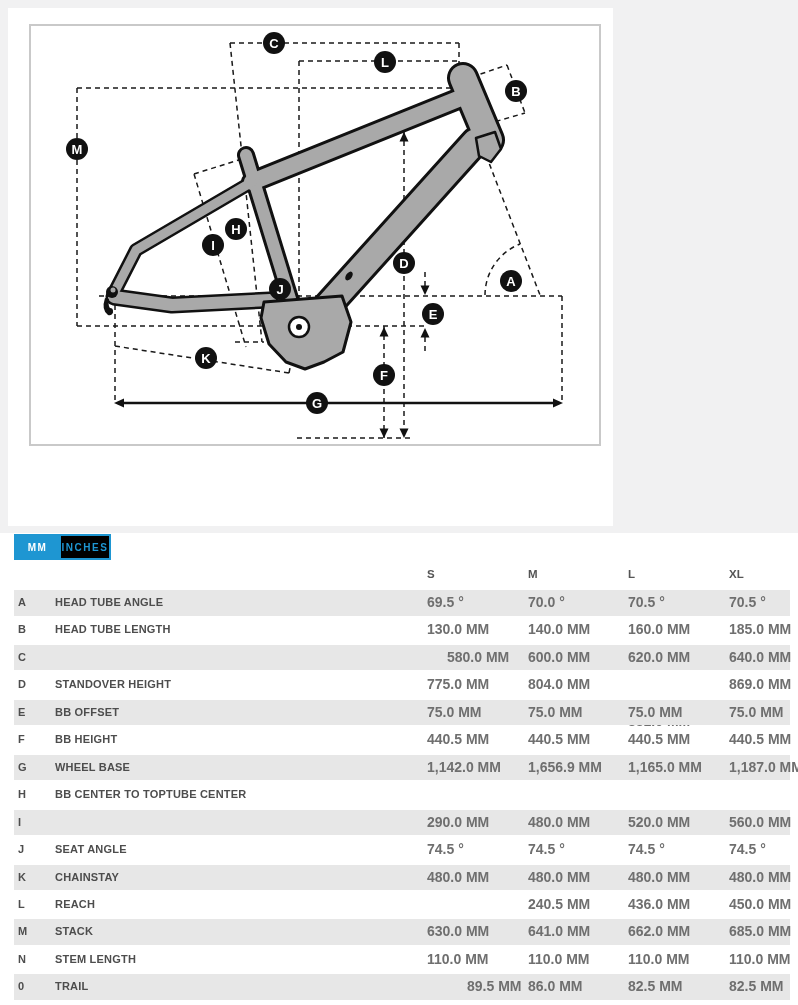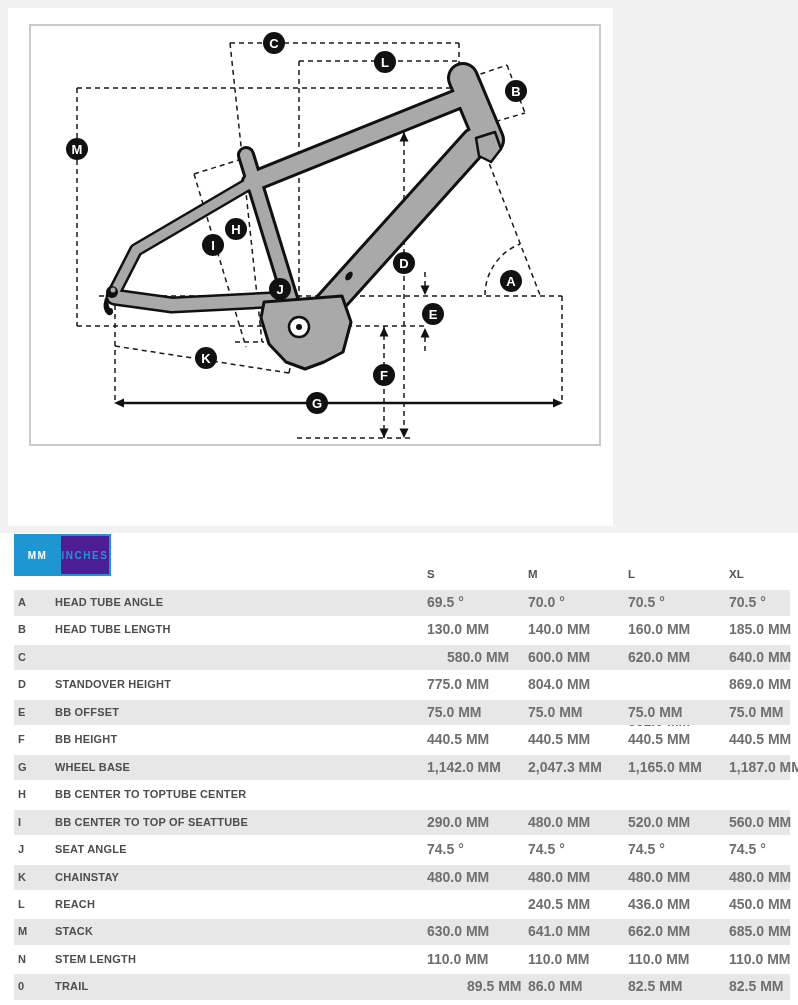--- a/index.html
+++ b/index.html
@@ -6,24 +6,24 @@
   .stage{position:relative;width:798px;height:1005px;background:#fff;overflow:hidden;
          font-family:"Liberation Sans", sans-serif;}
   .band{position:absolute;left:0;top:0;width:798px;height:533px;background:#f1f1f2;}
   .panel{position:absolute;left:8px;top:8px;width:605px;height:518px;background:#fff;}
   .diagram-box{position:absolute;left:21px;top:16px;width:568px;height:418px;
                border:2px solid #c9c9c9;background:#fff;}
   .diagram-box svg{display:block;width:568px;height:418px;}
 
   
   .toggle{position:absolute;left:14px;top:534px;display:flex;}
-  .tbtn{height:42px;box-sizing:border-box;display:flex;align-items:center;justify-content:center;
+  .tbtn{height:26px;box-sizing:border-box;display:flex;align-items:center;justify-content:center;
         font-size:10px;font-weight:bold;letter-spacing:1.5px;cursor:pointer;}
   .tbtn.mm{width:47px;background:#1e96d2;color:#fff;border:2px solid #1e96d2;}
-  .tbtn.inches{width:50px;background:#4c1d95;color:#1e96d2;border:2px solid #1e96d2;border-left:none;}
+  .tbtn.inches{width:50px;background:#000000;color:#1e96d2;border:2px solid #1e96d2;border-left:none;}
 
   
   .thead{position:absolute;top:568px;height:18px;font-size:11.5px;font-weight:bold;color:#555;}
   .trow{position:absolute;left:14px;width:776px;height:25.5px;}
   .trow.odd{background:#e7e7e7;}
   .trow.even{background:#ffffff;}
   .cell{position:absolute;top:0;height:25.5px;line-height:25.5px;white-space:nowrap;}
   .cell.key{left:4px;font-size:11px;font-weight:bold;color:#4d4d4d;}
   .cell.label{left:41px;font-size:11px;font-weight:bold;color:#4d4d4d;letter-spacing:.2px;}
   .cell.val{font-size:14px;color:#6f6f6f;font-weight:bold;}
@@ -220,35 +220,34 @@
           <span class="cell label">BB HEIGHT</span>
           <span class="cell val" style="left: 413px;">440.5 MM</span>
           <span class="cell val" style="left: 514px;">440.5 MM</span>
           <span class="cell val" style="left: 614px;">440.5 MM</span>
           <span class="cell val" style="left: 715px;">440.5 MM</span>
         </div>
         <div class="trow odd" style="top: 754.7px;">
           <span class="cell key">G</span>
           <span class="cell label">WHEEL BASE</span>
           <span class="cell val" style="left: 413px;">1,142.0 MM</span>
-          <span class="cell val" style="left: 514px;">2,047.3 MM</span>
+          <span class="cell val" style="left: 514px;">1,656.9 MM</span>
           <span class="cell val" style="left: 614px;">1,165.0 MM</span>
           <span class="cell val" style="left: 715px;">1,187.0 MM</span>
         </div>
         <div class="trow even" style="top: 782.15px;">
           <span class="cell key">H</span>
           <span class="cell label">BB CENTER TO TOPTUBE CENTER</span>
           <span class="cell val" style="left: 413px;"></span>
           <span class="cell val" style="left: 514px;"></span>
           <span class="cell val" style="left: 614px;"></span>
           <span class="cell val" style="left: 715px;"></span>
         </div>
         <div class="trow odd" style="top: 809.6px;">
           <span class="cell key">I</span>
-          <span class="cell label">BB CENTER TO TOP OF SEATTUBE</span>
           <span class="cell val" style="left: 413px;">290.0 MM</span>
           <span class="cell val" style="left: 514px;">480.0 MM</span>
           <span class="cell val" style="left: 614px;">520.0 MM</span>
           <span class="cell val" style="left: 715px;">560.0 MM</span>
         </div>
         <div class="trow even" style="top: 837.05px;">
           <span class="cell key">J</span>
           <span class="cell label">SEAT ANGLE</span>
           <span class="cell val" style="left: 413px;">74.5 °</span>
           <span class="cell val" style="left: 514px;">74.5 °</span>

